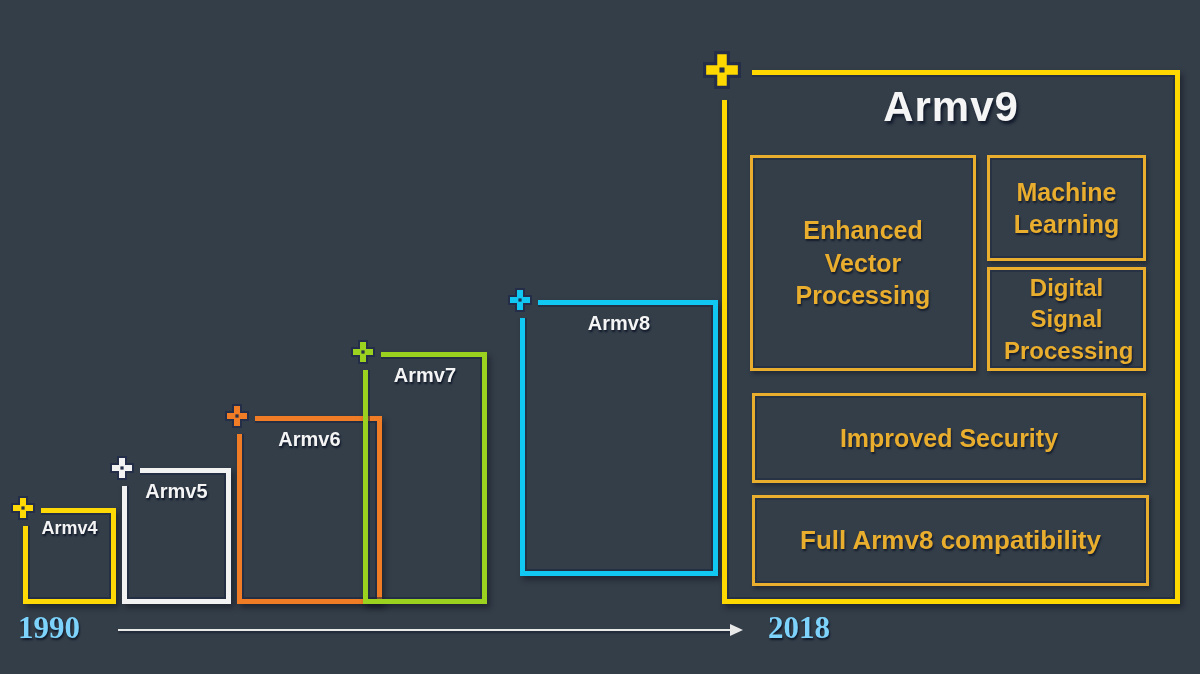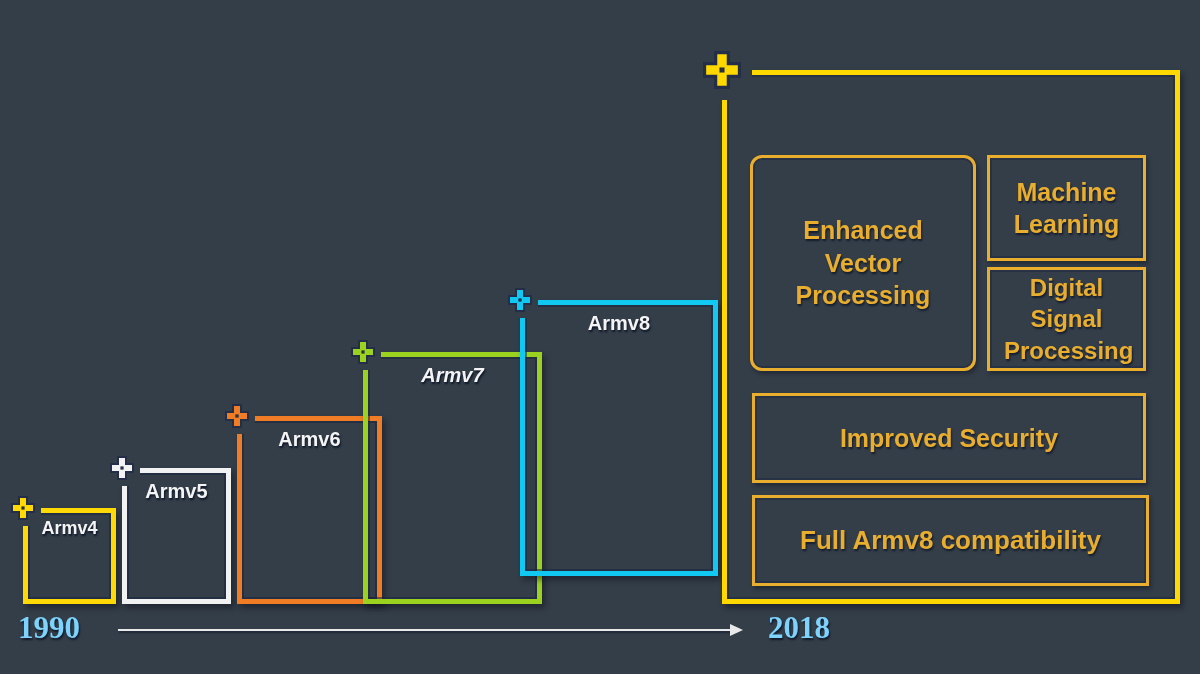--- a/index.html
+++ b/index.html
@@ -12,21 +12,21 @@
 
   
   .vbox {
     position:absolute;
     border:5px solid var(--c,#fff);
     box-shadow: inset 0 0 0 2px rgba(26,35,64,.55), 3px 4px 6px rgba(8,12,22,.45);
   }
   .v4 { left:23px;  top:508px; width:93px;  height:96px; }
   .v5 { left:122px; top:468px; width:109px; height:136px; }
   .v6 { left:237px; top:416px; width:145px; height:188px; }
-  .v7 { left:363px; top:352px; width:179px; height:252px;font-style:italic; }
+  .v7 { left:363px; top:352px; width:124px; height:252px; }
   .v8 { left:520px; top:300px; width:198px; height:276px; }
 
   .vlabel {
     position:absolute; top:7px; left:0; right:0;
     text-align:center; color:#f4f4f4; font-weight:bold; font-size:20px;
     text-shadow:1px 2px 2px rgba(12,20,38,.95);
   }
   .v4 .vlabel { font-size:18px; top:5px; }
 
   
@@ -52,21 +52,21 @@
   
   .fbox {
     position:absolute;
     border:3px solid var(--gold,#eaae2e);
     color:var(--gold,#eaae2e);
     display:flex; align-items:center; justify-content:center; text-align:center;
     font-weight:bold; font-size:25px; line-height:1.3;
     box-shadow: inset 0 0 0 2px rgba(26,35,64,.45), 2px 3px 4px rgba(8,12,22,.4);
     text-shadow:1px 2px 2px rgba(12,20,38,.8);
   }
-  .evp  { left:23px;  top:80px;  width:226px; height:216px;border-radius:12px; }
+  .evp  { left:23px;  top:80px;  width:226px; height:216px; }
   .ml   { left:260px; top:80px;  width:159px; height:106px; }
   .dsp  { left:260px; top:192px; width:159px; height:104px; font-size:24px; }
   .sec  { left:25px;  top:318px; width:394px; height:90px; }
   .comp { left:25px;  top:420px; width:397px; height:91px; font-size:26px; }
   .w150 { display:inline-block; width:150px; }
   .w125 { display:inline-block; width:125px; }
 
   
   .year {
     position:absolute; color:#7dd3fc; font-family:"Liberation Serif", serif;
@@ -133,20 +133,21 @@
     </svg>
     <span class="vlabel">Armv8</span>
   </div>
 
   <div class="armv9" style="--c: #ffd800; --gold: #eaae2e;">
     <span class="gap"></span>
     <svg class="plus" viewBox="0 0 24 24">
       <path d="M8 1 H16 V8 H23 V16 H16 V23 H8 V16 H1 V8 H8 Z" fill="var(--c)" stroke="#242e48" stroke-width="2"></path>
       <rect x="10.4" y="10.4" width="3.2" height="3.2" fill="#242e48"></rect>
     </svg>
+    <div class="armv9-title">Armv9</div>
 
     <div class="fbox evp">
       <span class="w150">Enhanced Vector Processing</span>
     </div>
     <div class="fbox ml">
       <span class="w125">Machine Learning</span>
     </div>
     <div class="fbox dsp">
       <span class="w125">Digital Signal Processing</span>
     </div>

